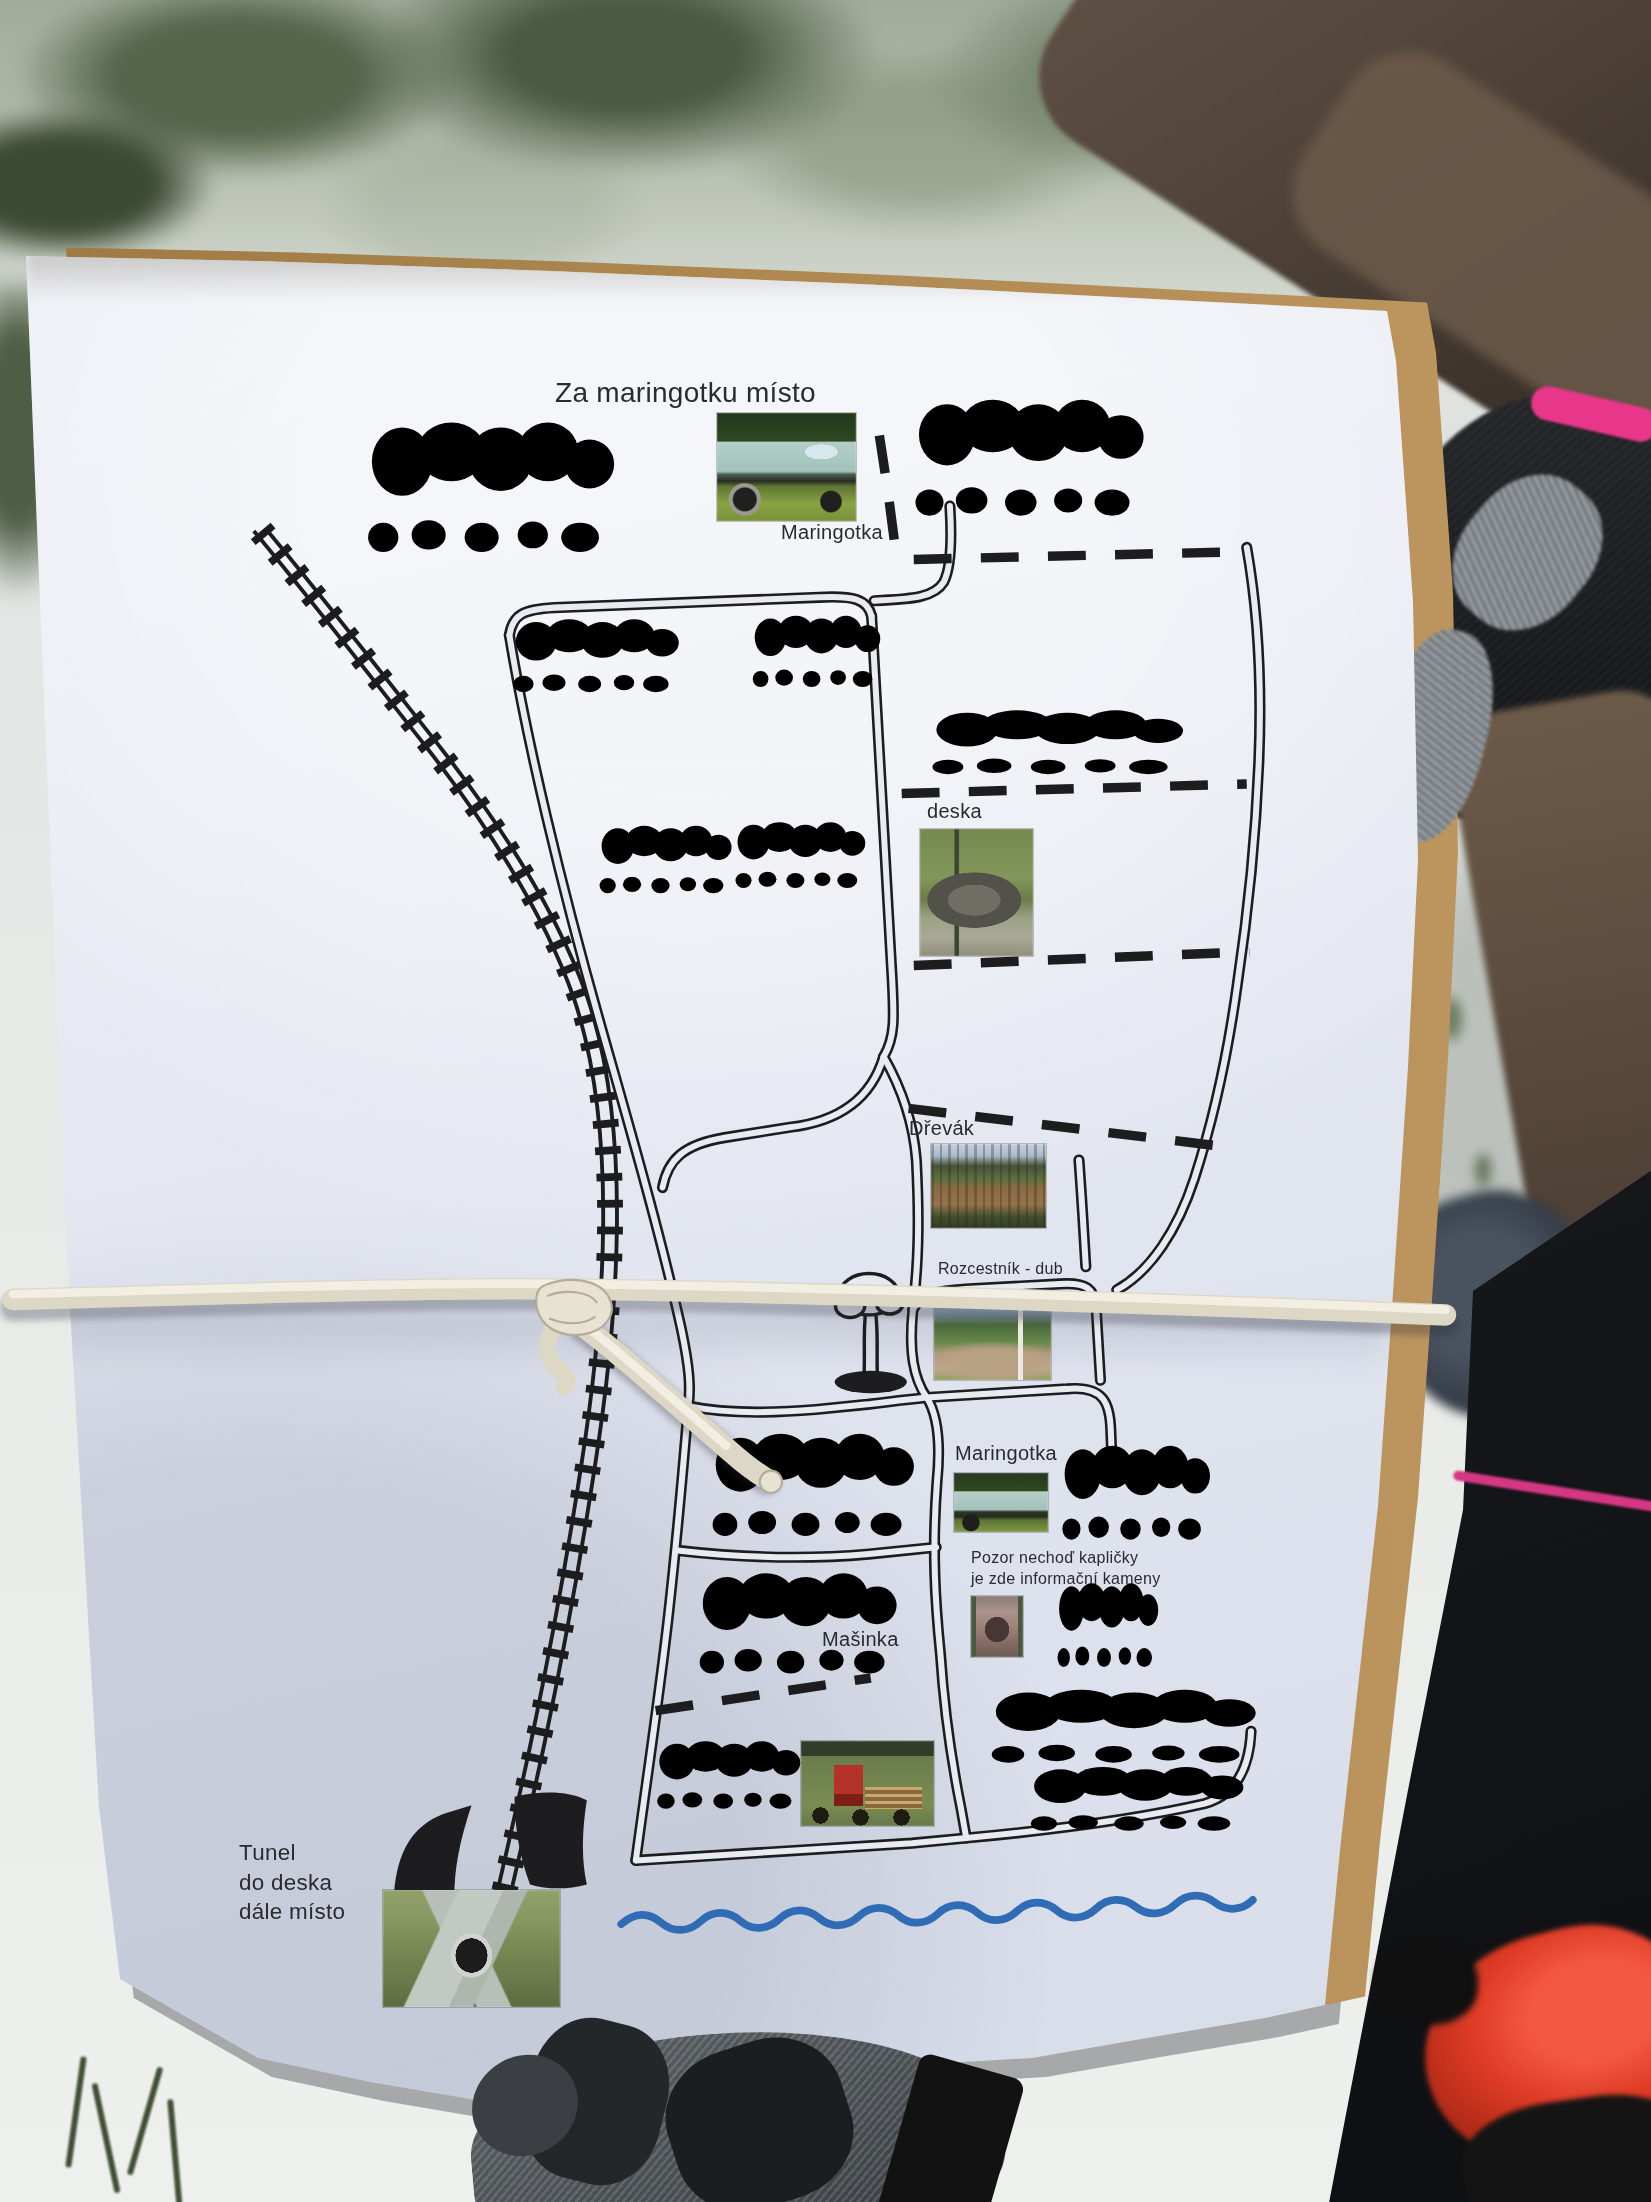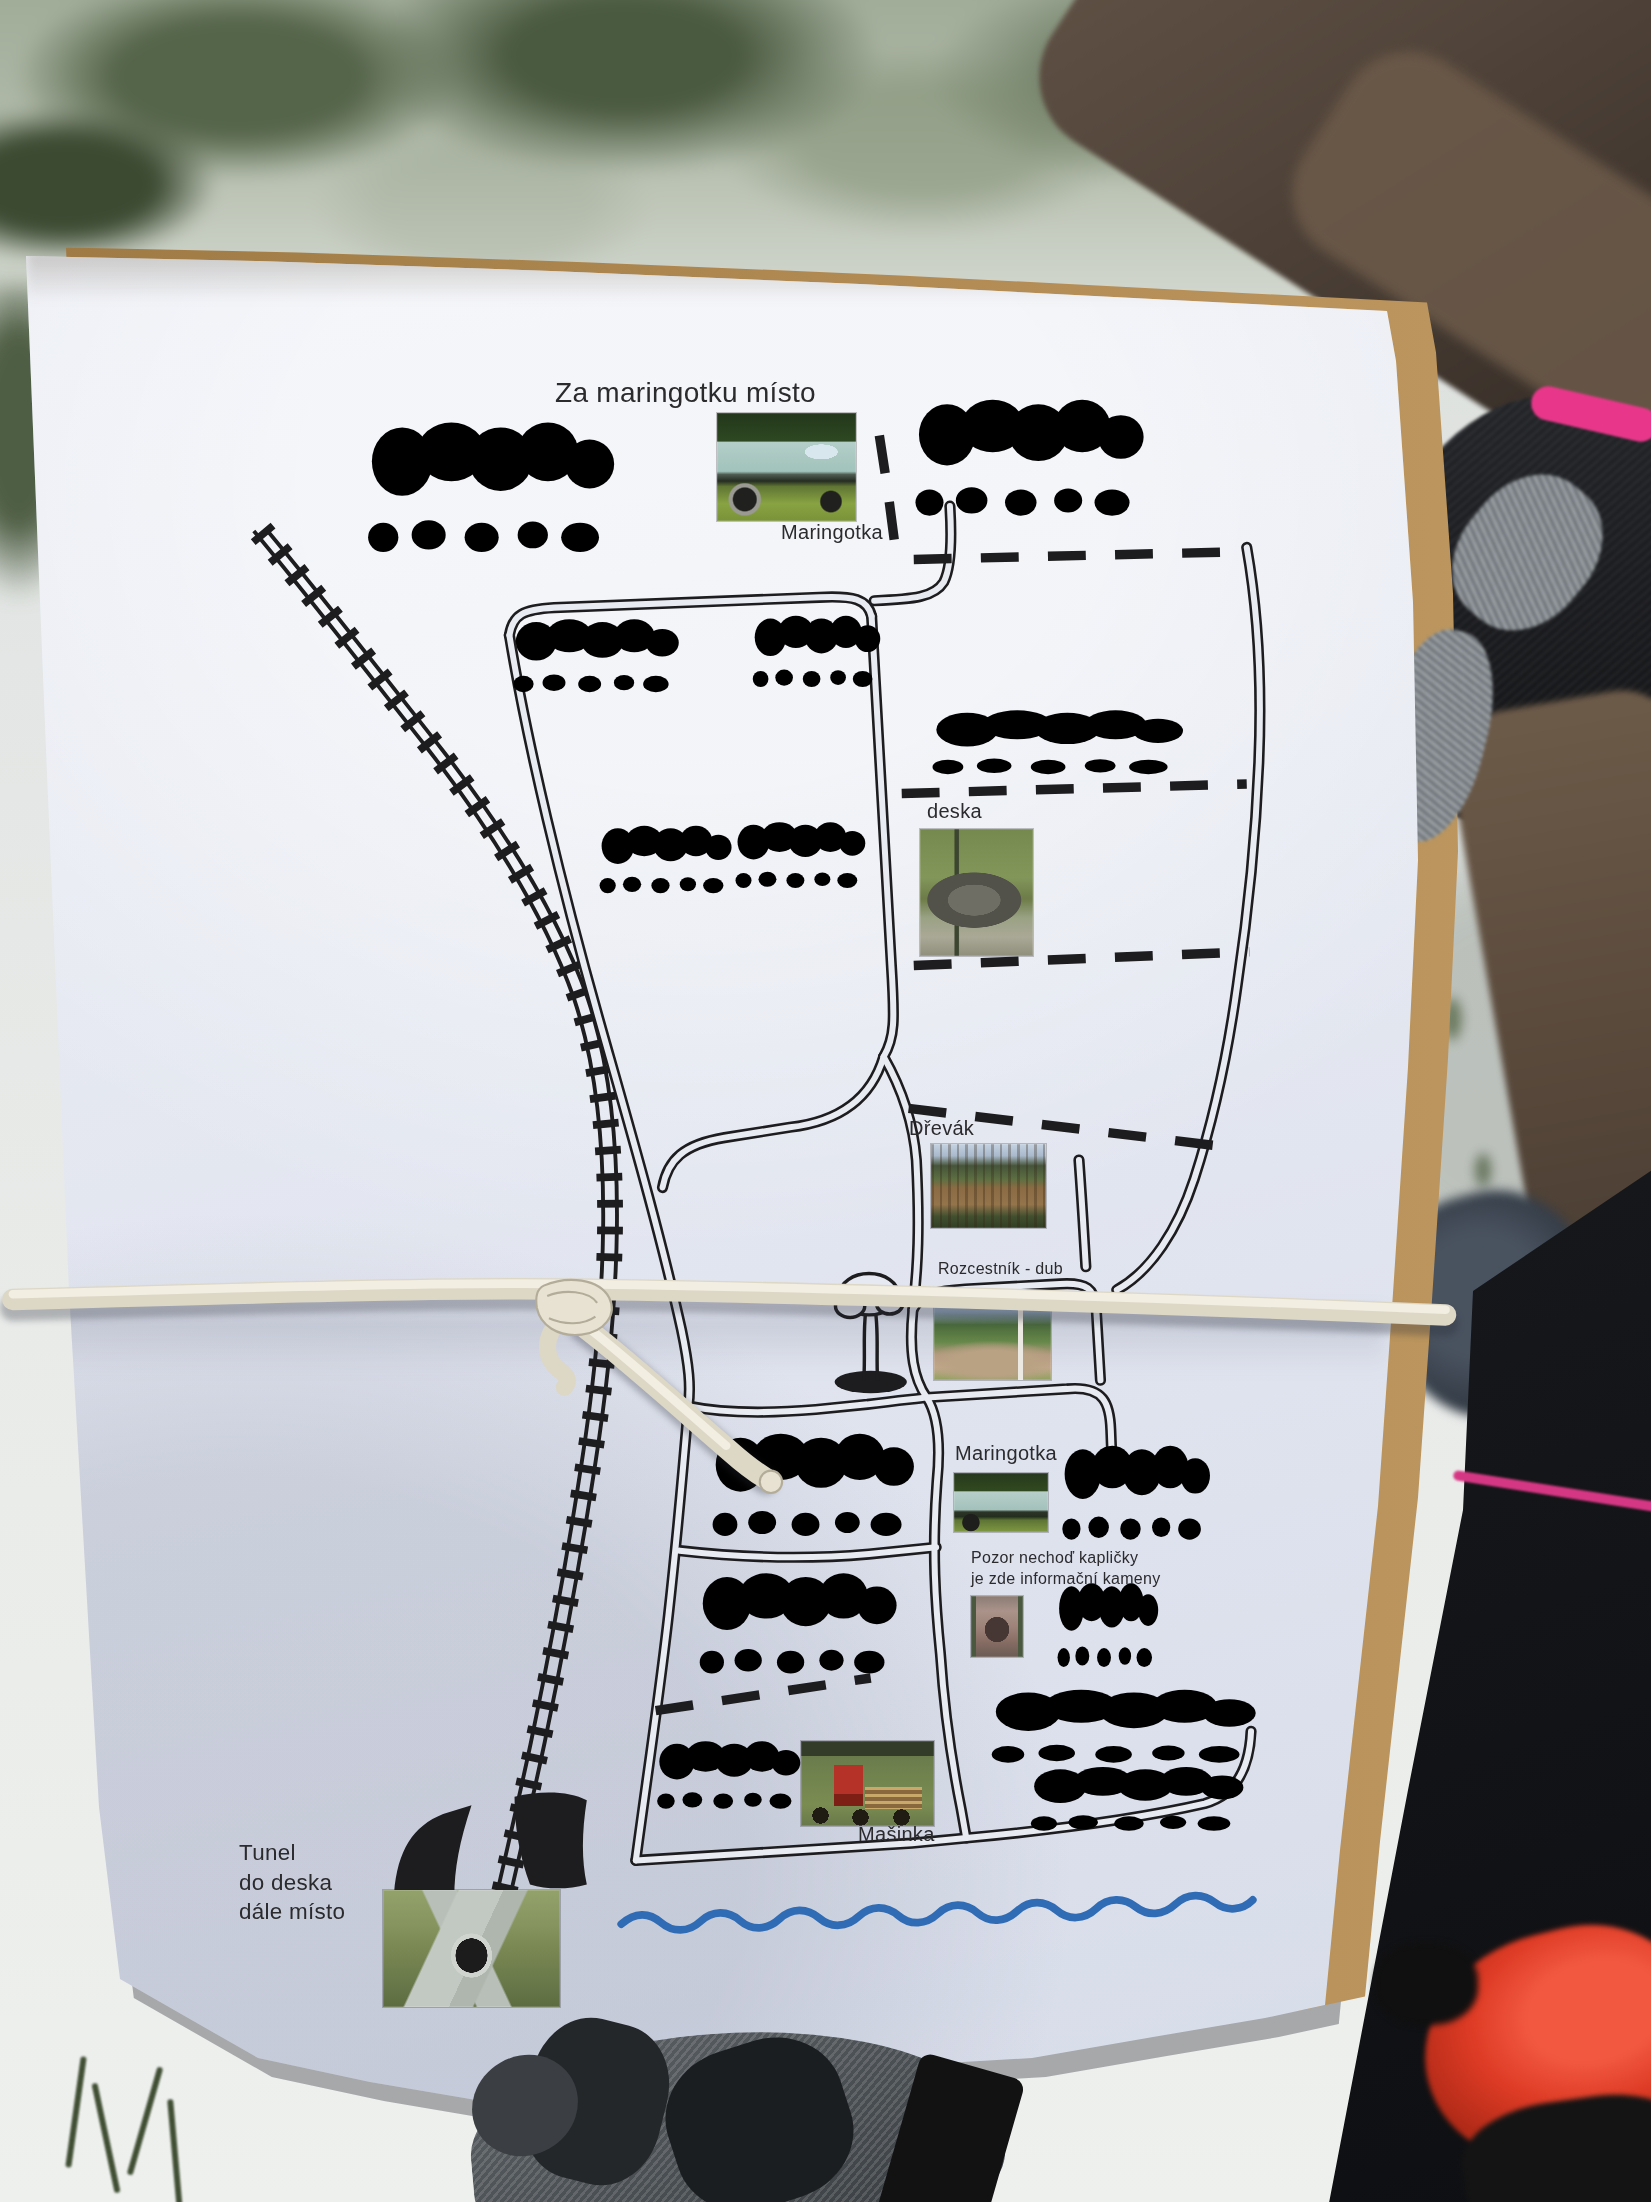--- a/index.html
+++ b/index.html
@@ -326,21 +326,21 @@
   <div class="lbl title" style="left:555px;top:377px;">Za maringotku místo</div>
   <div class="lbl cap" style="left:781px;top:521px;">Maringotka</div>
   <div class="lbl cap" style="left:927px;top:800px;">deska</div>
   <div class="lbl cap" style="left:909px;top:1117px;">Dřevák</div>
   <div class="lbl cap-s" style="left:938px;top:1260px;">Rozcestník - dub</div>
   <div class="lbl cap" style="left:955px;top:1442px;">Maringotka</div>
   <div class="lbl cap-s multi" style="left:971px;top:1547px;">
     <div>Pozor nechoď kapličky</div>
     <div>je zde informační kameny</div>
   </div>
-  <div class="lbl cap" style="left:822px;top:1823px;margin-left:36px;">Mašinka</div>
+  <div class="lbl cap" style="left:822px;top:1628px;">Mašinka</div>
   <div class="lbl multi" style="left:239px;top:1838px;font-size:22.4px;">
     <div>Tunel</div>
     <div>do deska</div>
     <div>dále místo</div>
   </div>
 
   <svg class="abs cordsvg" viewBox="0 0 1920 2560">
     <path class="cord-shadow" d="M 15,1520 C 300,1512 520,1506 660,1508 C 820,1510 1200,1518 1680,1538"></path>
     <path class="cord-main" d="M 15,1510 C 300,1502 520,1496 660,1498 C 820,1500 1200,1508 1680,1528"></path>
     <path class="cord-high" d="M 15,1504 C 300,1496 520,1490 660,1492 C 820,1494 1200,1502 1680,1522"></path>

